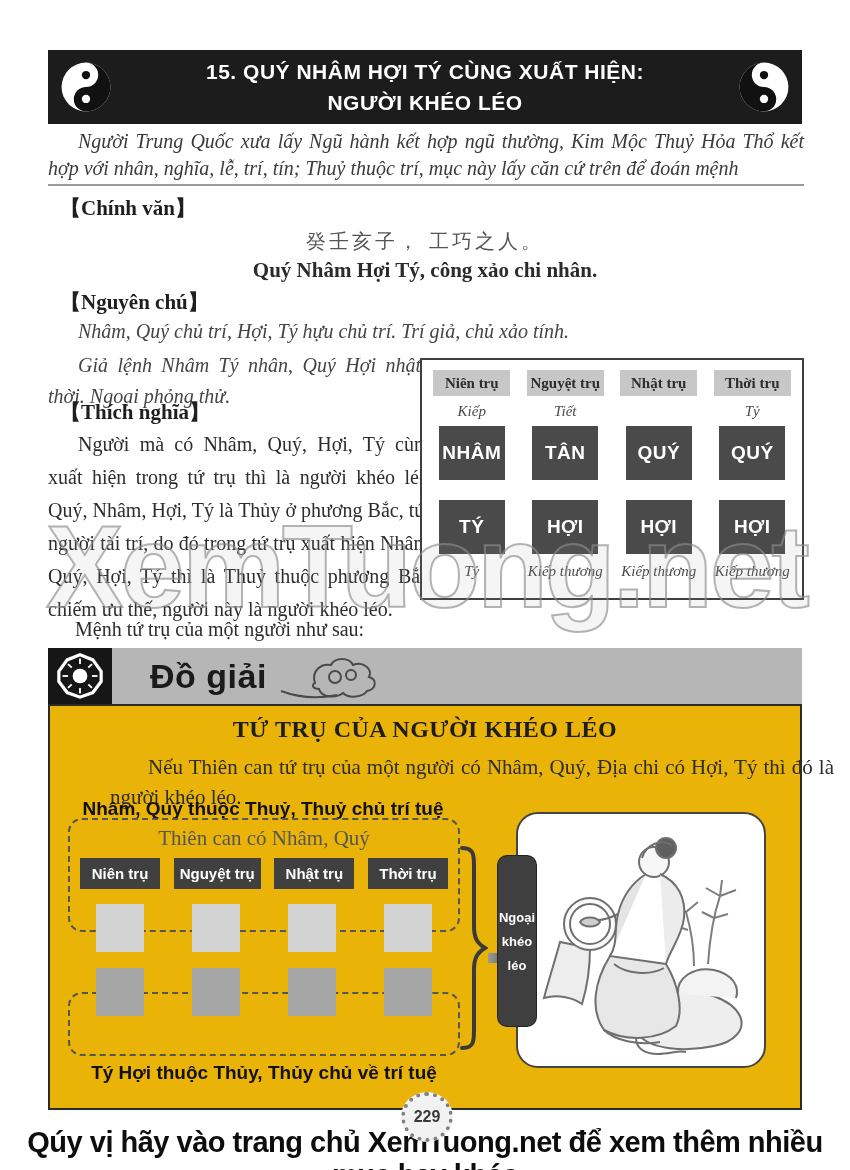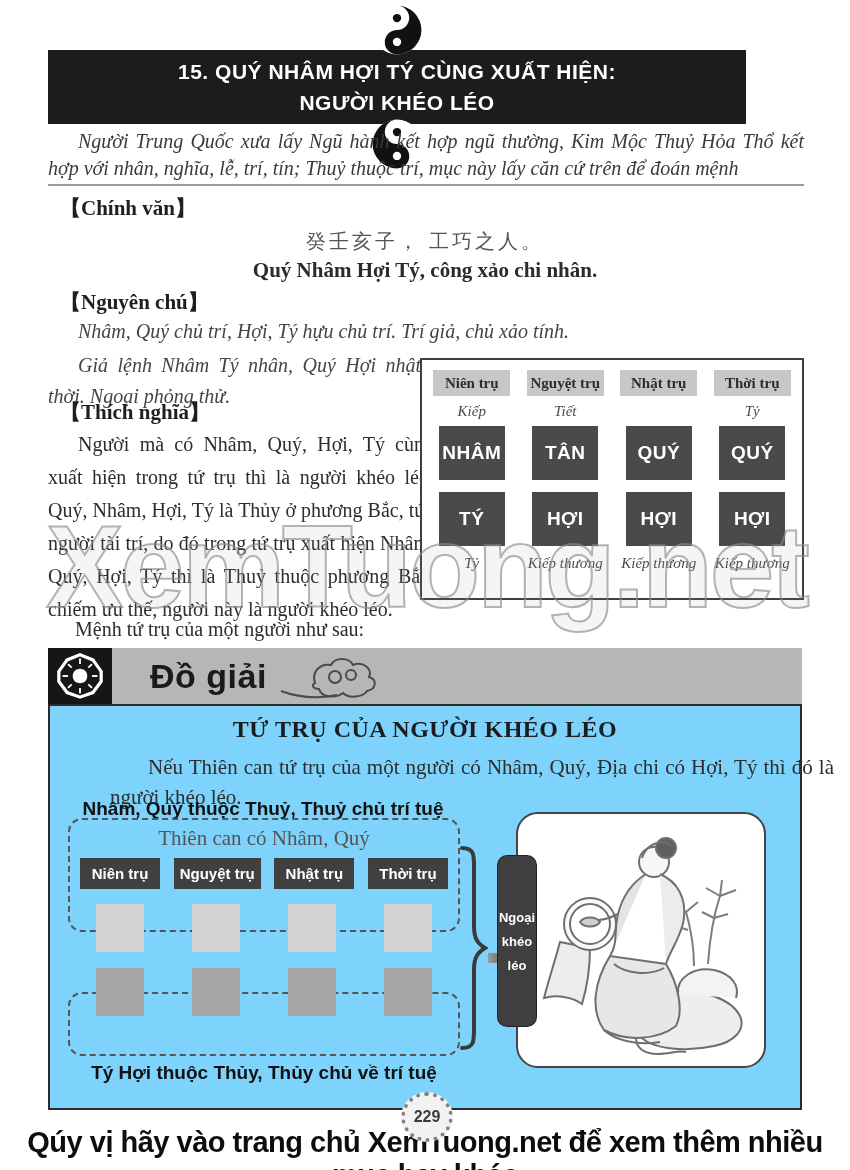--- a/index.html
+++ b/index.html
@@ -1,21 +1,21 @@
 <!DOCTYPE html>
 <html><head>
 <meta charset="utf-8">
 <style>
   html,body{margin:0;padding:0;background:#ffffff;}
   .page{position:relative;width:850px;height:1170px;background:#fff;overflow:hidden;
         font-family:"Liberation Serif", serif;color:#2d2d2d;}
 
   
-  .banner{position:absolute;left:48px;top:50px;width:698px;height:74px;background:#1c1c1c;
-          display:flex;align-items:center;justify-content:center;padding:0 12px;box-sizing:border-box;flex-direction:column;}
+  .banner{position:absolute;left:48px;top:50px;width:754px;height:74px;background:#1c1c1c;
+          display:flex;align-items:center;justify-content:space-between;padding:0 12px;box-sizing:border-box;}
   .banner .titles{flex:1;text-align:center;color:#fff;font-family:"Liberation Sans",sans-serif;
                   font-weight:bold;line-height:31px;letter-spacing:.5px;}
   .banner .t1{font-size:21px;}
   .banner .t2{font-size:21px;}
   .yy{width:52px;height:52px;flex:0 0 auto;}
 
   
   .intro{position:absolute;left:48px;top:128px;width:756px;font-style:italic;font-size:20px;
          line-height:27px;color:#3a3a3a;text-align:justify;text-indent:30px;}
   .rule{position:absolute;left:48px;top:184px;width:756px;height:2px;background:#9a9a9a;}
@@ -36,38 +36,38 @@
   .ptable{position:absolute;left:420px;top:358px;width:384px;height:242px;border:2px solid #3f3f3f;
           box-sizing:border-box;display:grid;grid-template-columns:repeat(4,1fr);column-gap:10px;
           padding:10px 8px;background:#fff;}
   .pcol{display:flex;flex-direction:column;align-items:center;}
   .pcol .hd{width:92%;height:26px;background:#c7c7c7;display:flex;align-items:center;justify-content:center;
             font-weight:bold;font-size:15px;color:#2d2d2d;}
   .pcol .sub{height:30px;display:flex;align-items:center;font-style:italic;font-size:15px;color:#4a4a4a;}
   .pcol .stem,.pcol .branch{width:66px;height:54px;background:#4a4a4a;color:#fff;
             font-family:"Liberation Sans",sans-serif;font-weight:bold;font-size:19px;
             display:flex;align-items:center;justify-content:center;letter-spacing:.5px;}
-  .pcol .stem{margin-bottom:12px;}
+  .pcol .stem{margin-bottom:20px;}
   .pcol .bot{height:26px;display:flex;align-items:flex-end;font-style:italic;font-size:15px;color:#4a4a4a;}
 
   
   .watermark{position:absolute;left:46px;top:500px;width:790px;z-index:40;pointer-events:none;
              font-family:"Liberation Sans",sans-serif;font-weight:bold;font-size:116px;letter-spacing:-3px;
              color:rgba(160,160,160,0.10);-webkit-text-stroke:2px rgba(140,140,140,0.65);white-space:nowrap;}
 
   
   .dg-bar{position:absolute;left:48px;top:648px;width:754px;height:56px;background:#b6b6b6;
           display:flex;align-items:center;box-sizing:border-box;}
   .dg-bagua{width:64px;height:56px;background:#161616;display:flex;align-items:center;justify-content:center;flex:0 0 auto;}
   .dg-label{font-family:"Liberation Sans",sans-serif;font-weight:bold;font-size:34px;color:#1a1a1a;
             margin-left:38px;letter-spacing:.5px;}
   .dg-cloud{margin-left:10px;margin-top:6px;}
 
   .dg-box{position:absolute;left:48px;top:704px;width:754px;height:406px;border:2px solid #2b2b2b;
-          background:#7dd3fc;box-sizing:border-box;}
+          background:#eab308;box-sizing:border-box;}
   .dg-title{position:absolute;left:0;top:10px;width:100%;text-align:center;font-weight:bold;
             font-size:24px;color:#1d1d1d;letter-spacing:.5px;}
   .dg-intro{position:absolute;left:14px;top:46px;width:724px;font-size:21px;line-height:30px;
             text-align:justify;text-indent:38px;color:#2d2d2d;margin-left:46px;}
   .dg-topcap{position:absolute;left:18px;top:92px;width:390px;text-align:center;
              font-family:"Liberation Sans",sans-serif;font-weight:bold;font-size:19px;color:#111;}
   .dash-top{position:absolute;left:18px;top:112px;width:392px;height:114px;border:2px dashed #555;
             border-radius:14px;box-sizing:border-box;}
   .dash-bot{position:absolute;left:18px;top:286px;width:392px;height:64px;border:2px dashed #555;
             border-radius:14px;box-sizing:border-box;}

